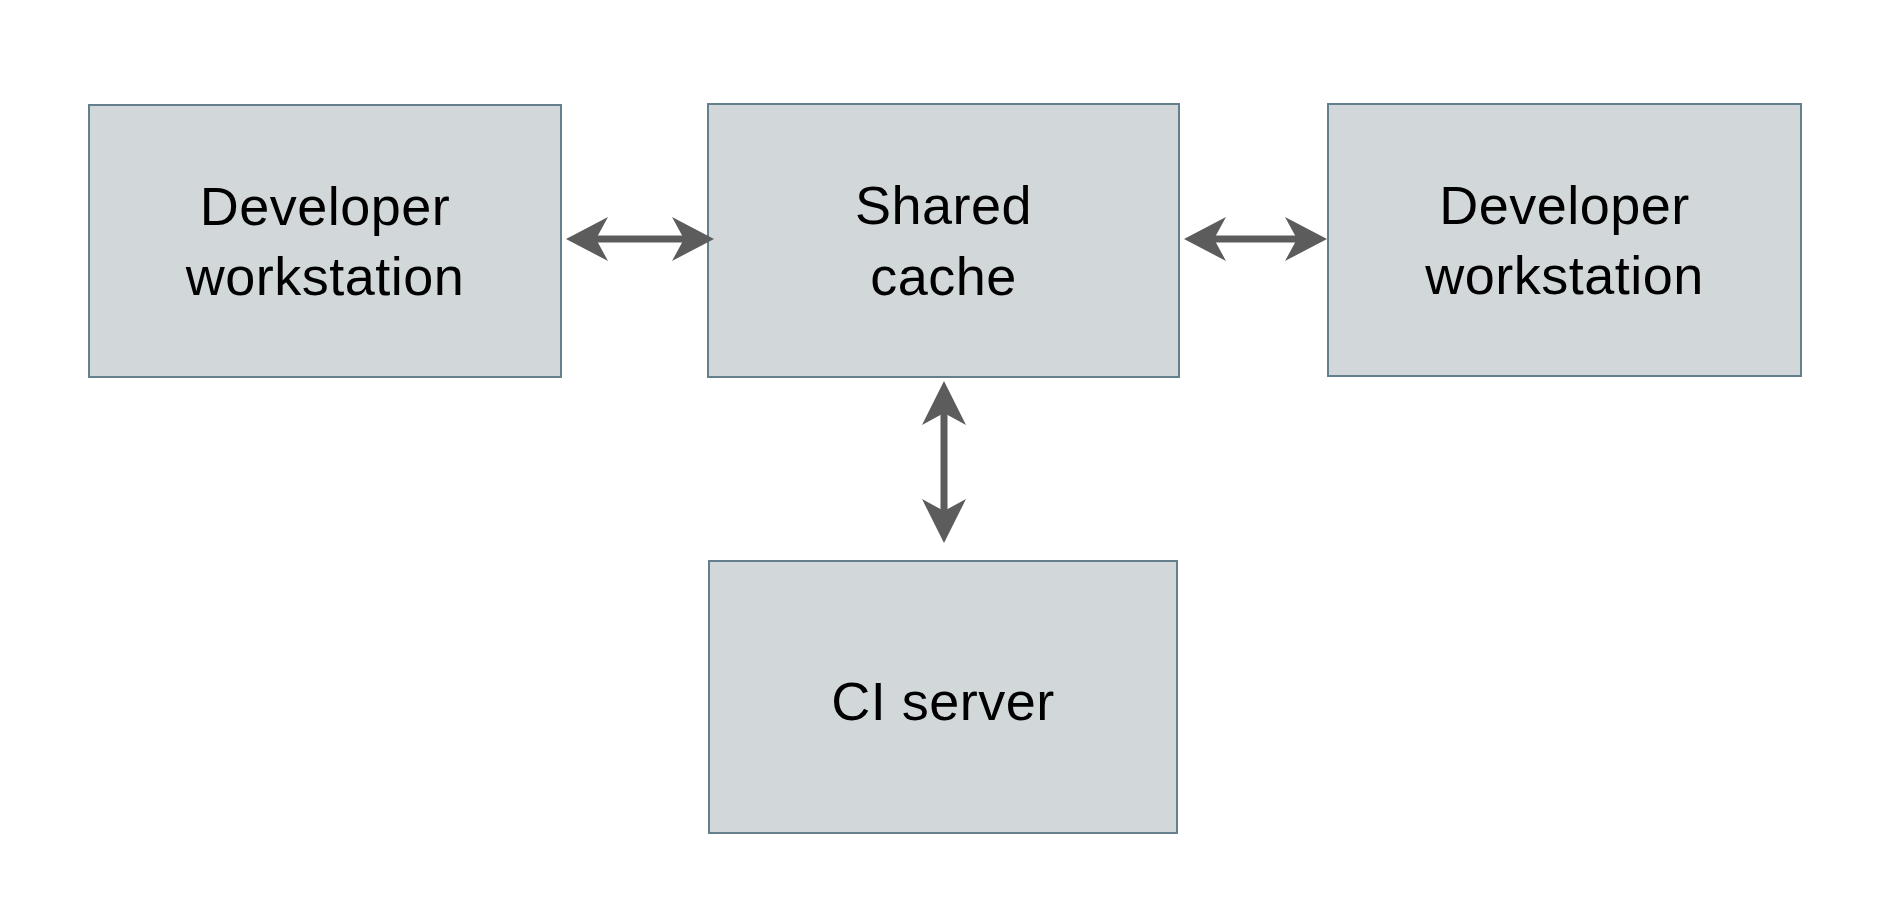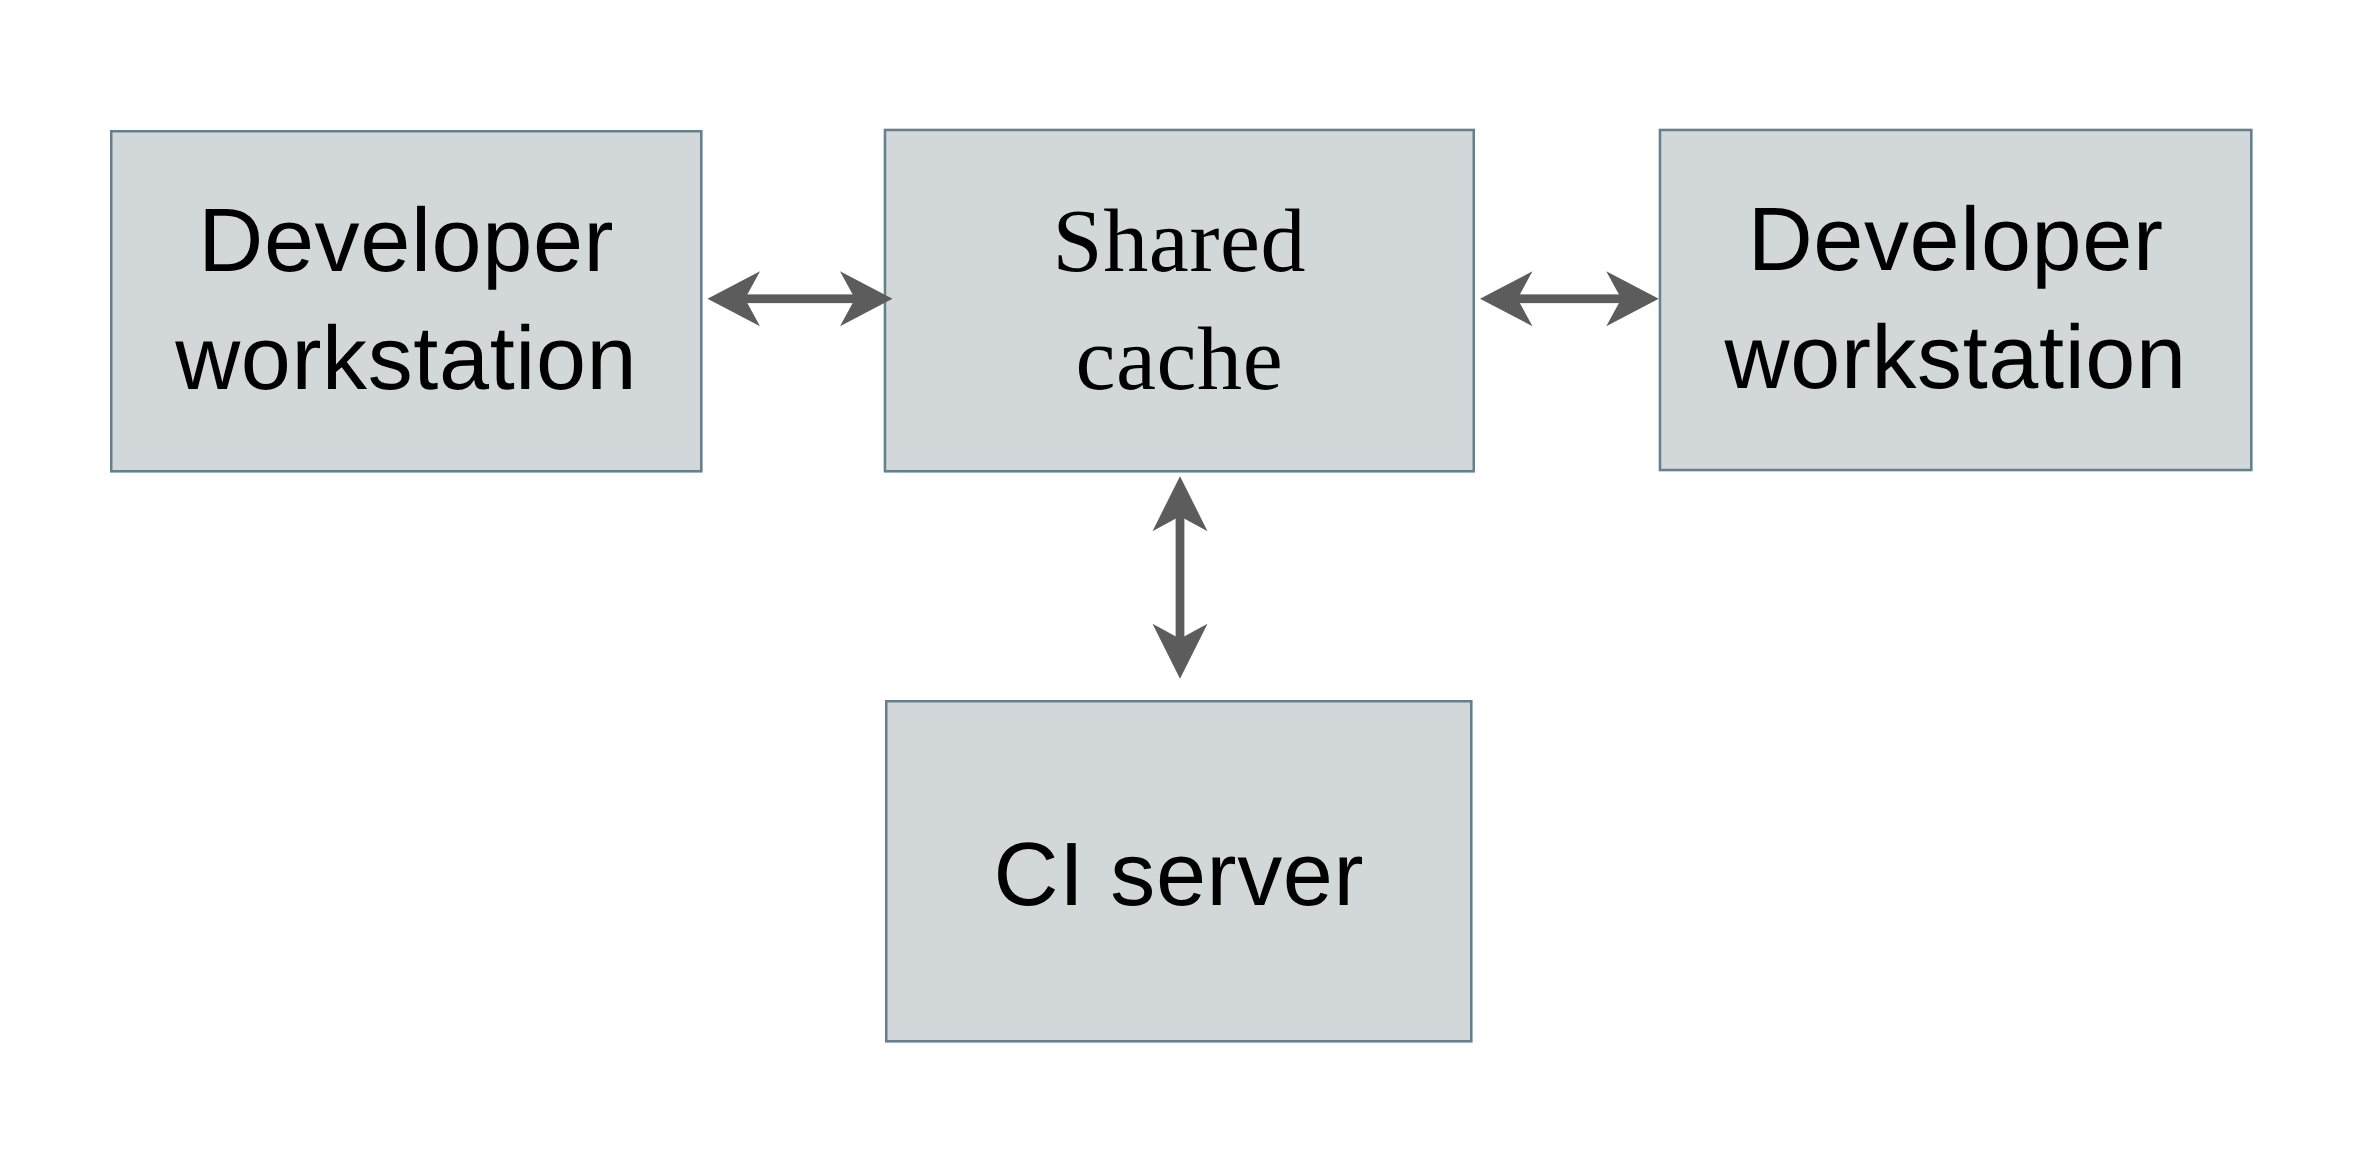--- a/index.html
+++ b/index.html
@@ -19,28 +19,28 @@
     position: absolute;
     background: #d2d8da;
     border: 2.5px solid #64808d;
     box-sizing: border-box;
     display: flex;
     align-items: center;
     justify-content: center;
     text-align: center;
   }
   .node-label {
-    font-size: 72px;
+    font-size: 54px;
     line-height: 1.3;
     color: #000000;
     white-space: pre-line;
     letter-spacing: 0.5px;
   }
   #node-dev-left   { left: 88px;   top: 104px; width: 474px; height: 274px; }
-  #node-cache      { left: 707px;  top: 103px; width: 473px; height: 275px; font-family: Liberation Serif, serif; }
+  #node-cache      { left: 707px;  top: 103px; width: 473px; height: 275px; }
   #node-dev-right  { left: 1327px; top: 103px; width: 475px; height: 274px; }
   #node-ci         { left: 708px;  top: 560px; width: 470px; height: 274px; }
   #node-ci .node-label { padding-top: 8px; }
 
   .edge { position: absolute; }
   #edge-left  { left: 564px;  top: 209px; width: 152px; height: 60px; }
   #edge-right { left: 1182px; top: 209px; width: 147px; height: 60px; }
   #edge-down  { left: 914px;  top: 379px; width: 60px;  height: 166px; }
 </style>
 </head>

